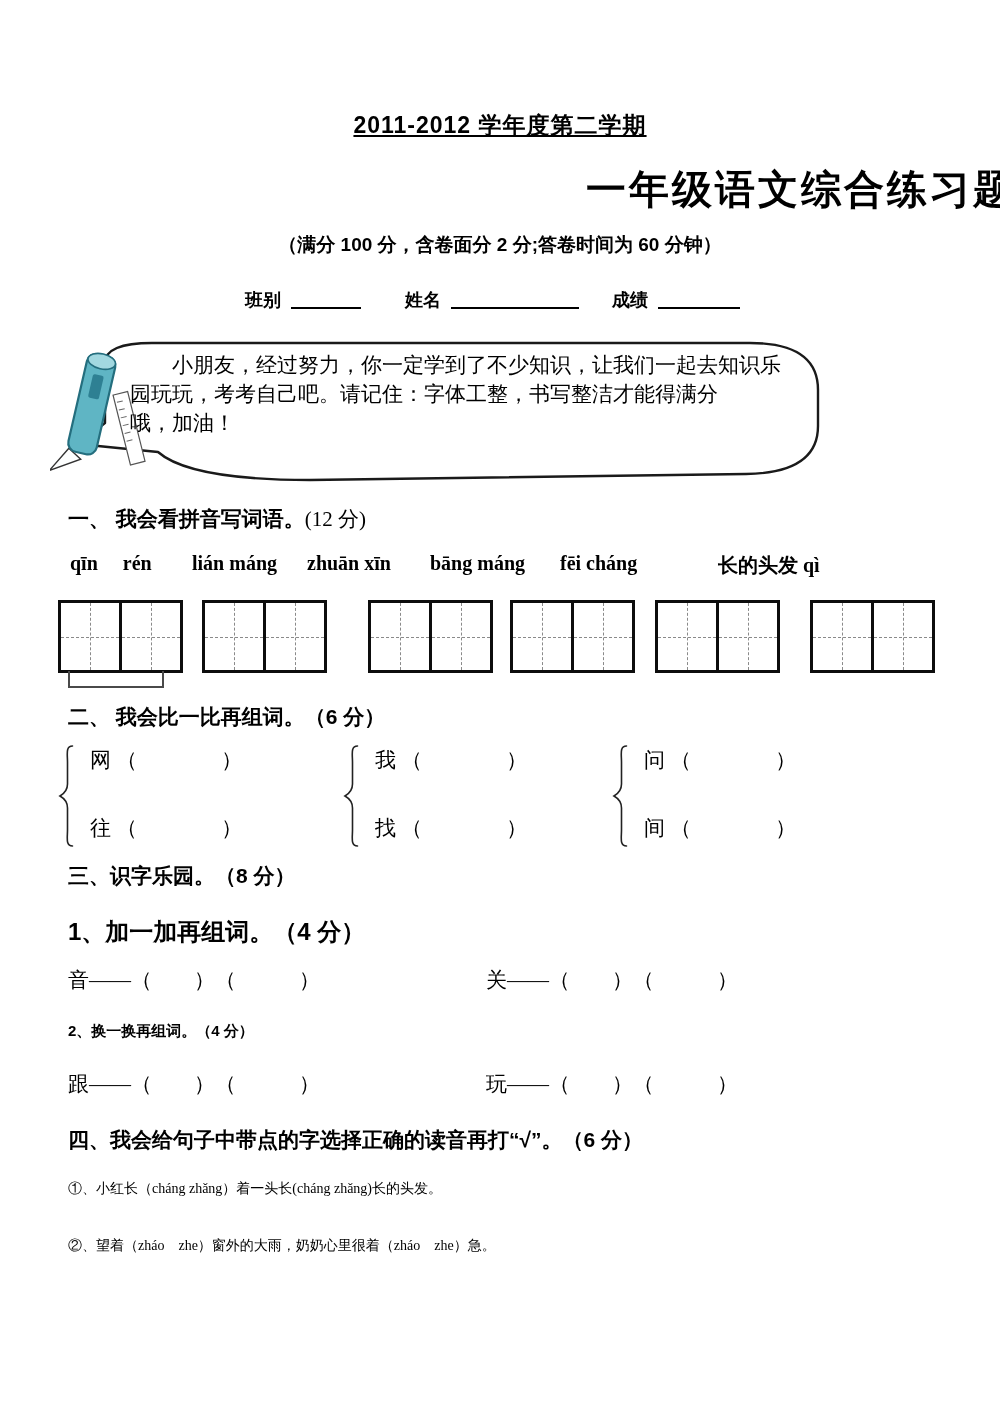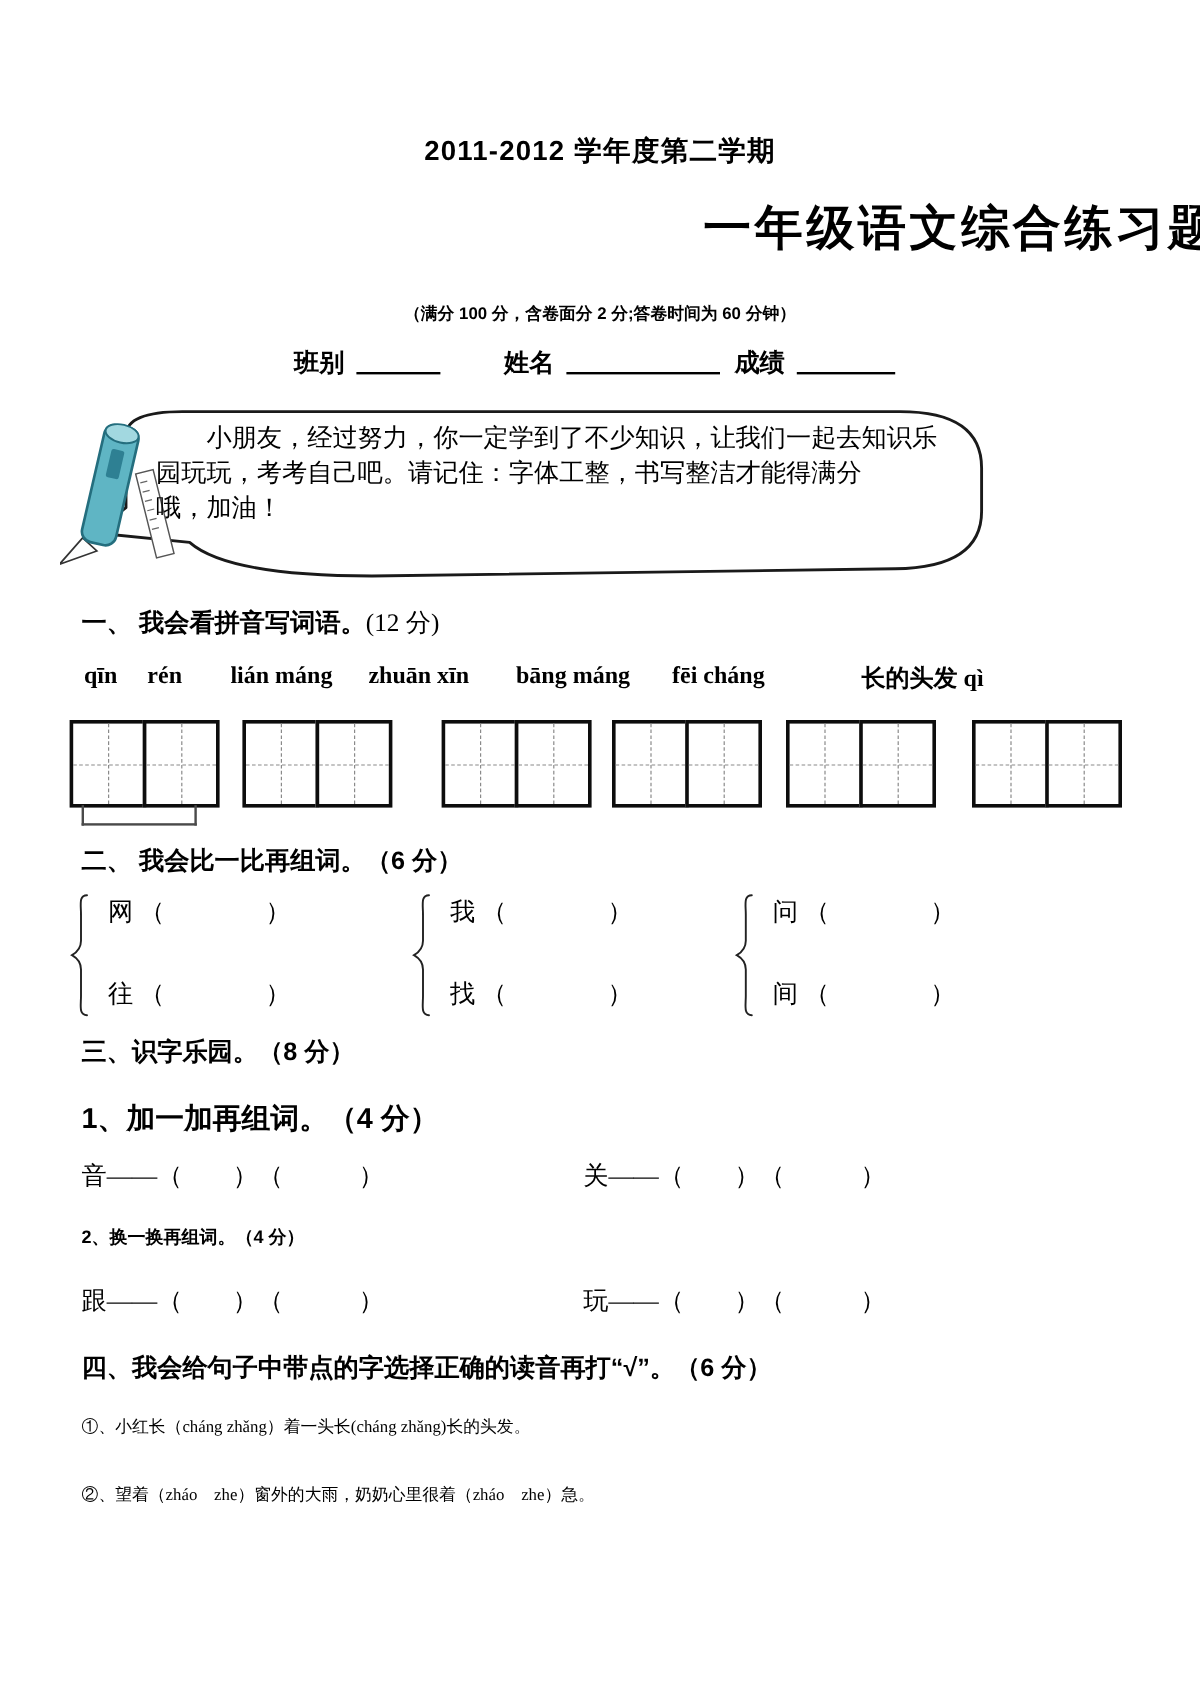--- a/index.html
+++ b/index.html
@@ -4,32 +4,33 @@
 <style>
   html,body{margin:0;padding:0;background:#ffffff;}
   .sheet{
     position:relative;width:1000px;height:1415px;background:#ffffff;color:#000;
     font-family:"Liberation Serif","DejaVu Serif",serif;overflow:hidden;
   }
   .hdr-term{
     position:absolute;top:110px;left:0;width:100%;text-align:center;
     font-family:"Liberation Sans","DejaVu Sans",sans-serif;font-weight:bold;font-size:23px;
     letter-spacing:1px;
+    text-decoration:underline;
   }
   .hdr-title{
     position:absolute;top:146px;left:0;width:100%;text-align:right;margin:16px;
     font-family:"Liberation Serif","DejaVu Serif",serif;font-weight:bold;font-size:40px;
     letter-spacing:3px;
   }
   .hdr-note{
-    position:absolute;top:253px;left:0;width:100%;text-align:center;
-    font-family:"Liberation Sans","DejaVu Sans",sans-serif;font-weight:bold;font-size:14px;
+    position:absolute;top:232px;left:0;width:100%;text-align:center;
+    font-family:"Liberation Sans","DejaVu Sans",sans-serif;font-weight:bold;font-size:19px;
   }
   .fields{position:absolute;top:288px;left:0;width:100%;height:32px;
-    font-family:Liberation Sans, sans-serif;font-weight:bold;font-size:21px;}
+    font-family:Liberation Sans, sans-serif;font-weight:bold;font-size:18px;}
   .field{position:absolute;top:0;white-space:nowrap;}
   .fill-line{display:inline-block;border-bottom:2px solid #000;height:16px;vertical-align:-3px;margin-left:10px;}
   .w70{width:70px}.w128{width:128px}.w82{width:82px}
 
   .bubble-svg{position:absolute;left:50px;top:330px;width:790px;height:160px;}
   .bubble-text{
     position:absolute;left:130px;top:351px;width:676px;
     font-weight:normal;font-size:21px;line-height:29px;white-space:pre-line;
   }
 
@@ -67,21 +68,21 @@
 <div class="sheet">
 
   <div class="hdr-term">2011-2012 学年度第二学期</div>
   <h1 class="hdr-title">一年级语文综合练习题</h1>
   <div class="hdr-note">（满分 100 分，含卷面分 2 分;答卷时间为 60 分钟）</div>
 
   <div class="fields">
     <span class="field" style="left:245px">
       <span>班别</span><span class="fill-line w70"></span>
     </span>
-    <span class="field" style="left:420px">
+    <span class="field" style="left:405px">
       <span>姓名</span><span class="fill-line w128"></span>
     </span>
     <span class="field" style="left:612px">
       <span>成绩</span><span class="fill-line w82"></span>
     </span>
   </div>
 
   <svg class="bubble-svg" viewBox="0 0 790 160" aria-hidden="true">
     <path d="M 102 13 L 700 13 Q 768 13 768 60 L 768 96 Q 768 143 696 144 L 260 150 Q 140 150 108 122 L 28 114 L 55 93 L 55 33 Q 55 13 102 13 Z" fill="#ffffff" stroke="#1a1a1a" stroke-width="2.4" stroke-linejoin="round"></path>
     <g transform="rotate(-14 80 100)">

